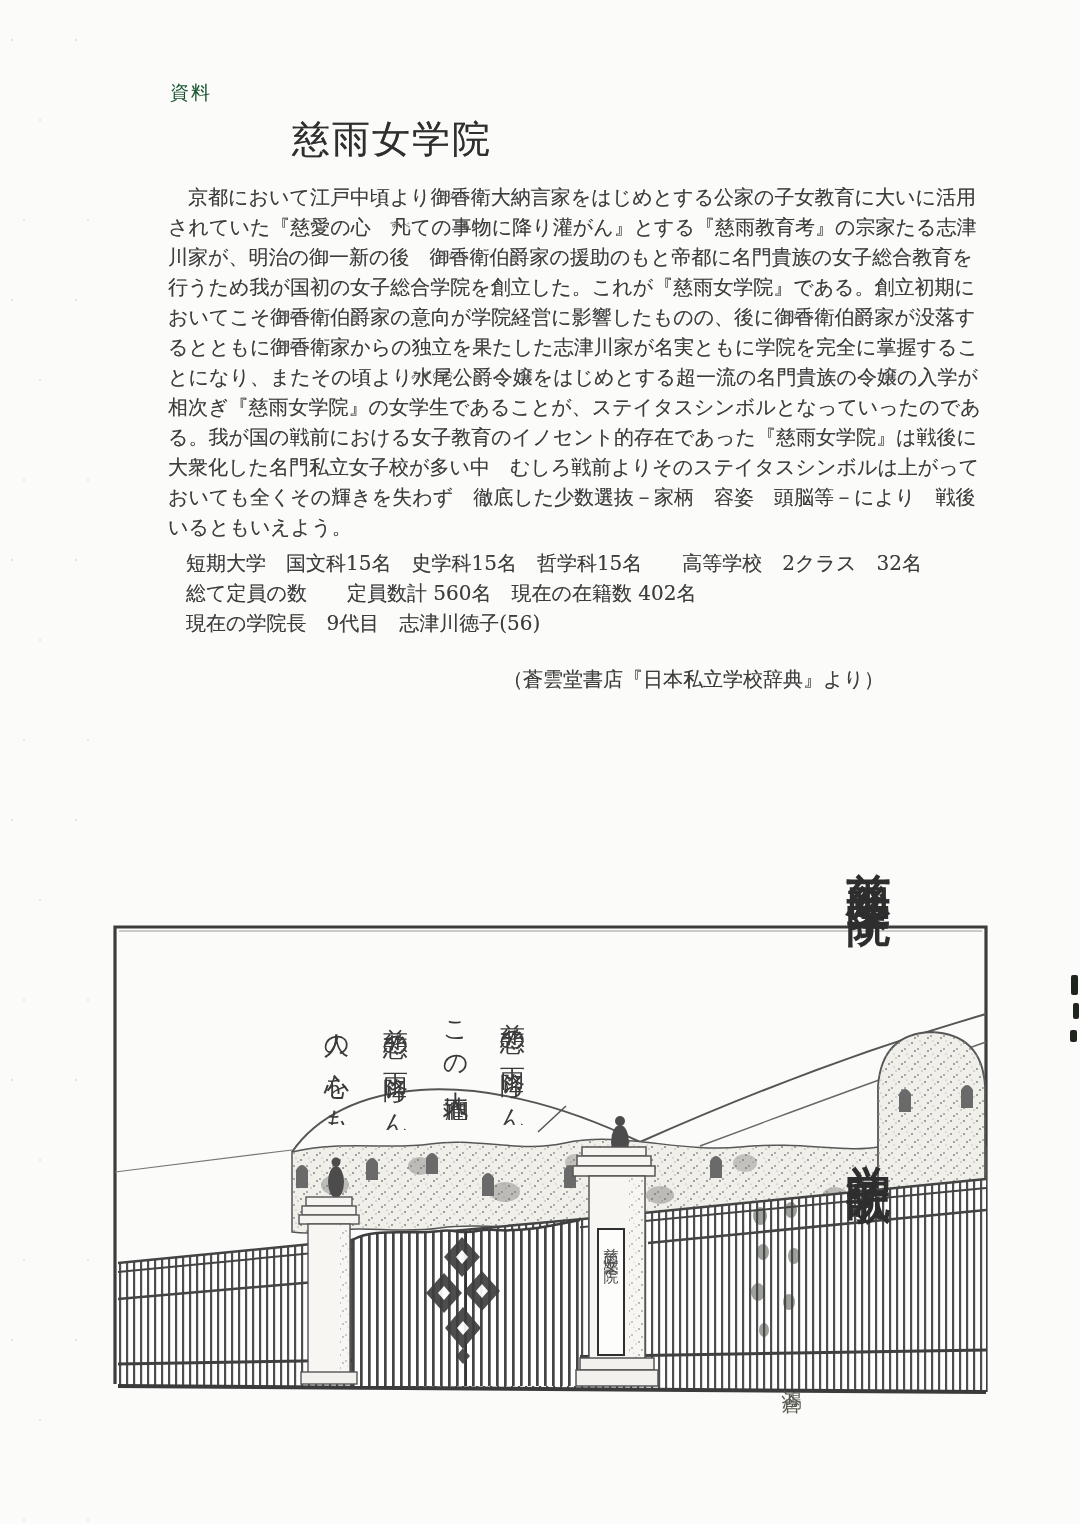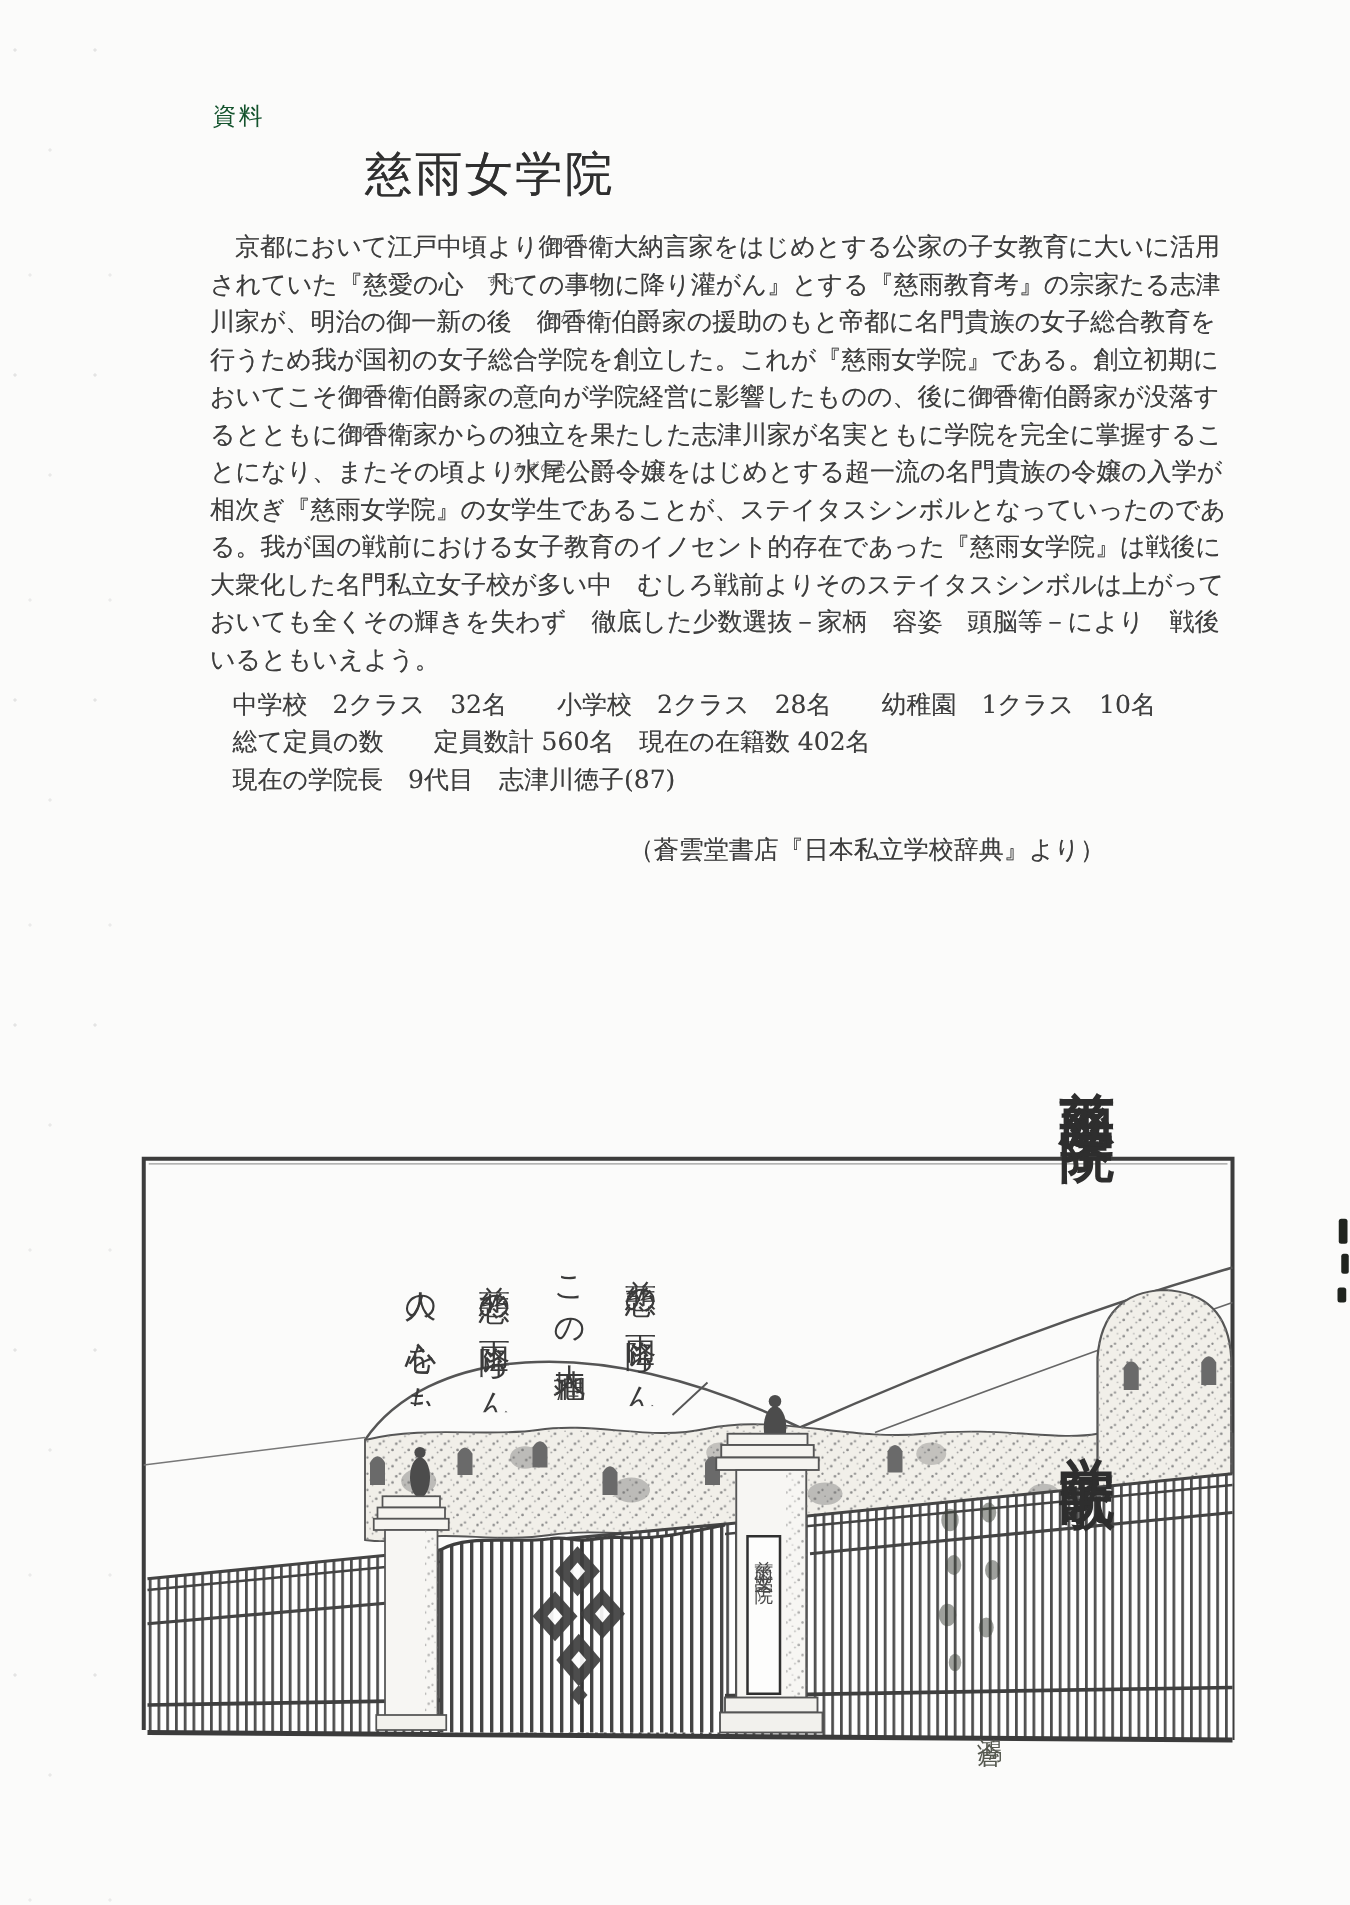--- a/index.html
+++ b/index.html
@@ -61,23 +61,23 @@
       <div class="line">おいてこそ<span class="rb">御香衛<span class="rt">みかもり</span></span>伯爵家の意向が学院経営に影響したものの、後に<span class="rb">御香衛<span class="rt">みかもり</span></span>伯爵家が没落す</div>
       <div class="line">るとともに<span class="rb">御香衛<span class="rt">みかもり</span></span>家からの独立を果たした志津川家が名実ともに学院を完全に掌握するこ</div>
       <div class="line">とになり、またその頃より<span class="rb">水尾<span class="rt">みずのお</span></span>公爵令嬢をはじめとする超一流の名門貴族の令嬢の入学が</div>
       <div class="line">相次ぎ『慈雨女学院』の女学生であることが、ステイタスシンボルとなっていったのであ</div>
       <div class="line">る。我が国の戦前における女子教育のイノセント的存在であった『慈雨女学院』は戦後に</div>
       <div class="line">大衆化した名門私立女子校が多い中　むしろ戦前よりそのステイタスシンボルは上がって</div>
       <div class="line">おいても全くその輝きを失わず　徹底した少数選抜－家柄　容姿　頭脳等－により　戦後</div>
       <div class="line">いるともいえよう。</div>
     </div>
   <div class="stats" id="statsLines">
-      <div class="line">中学校　2クラス　32名　　小学校　2クラス　28名　　幼稚園　1クラス　10名</div>
+      <div class="line">短期大学　国文科15名　史学科15名　哲学科15名　　高等学校　2クラス　32名</div>
       <div class="line">総て定員の数　　定員数計 560名　現在の在籍数 402名</div>
-      <div class="line">現在の学院長　9代目　志津川徳子(87)</div>
+      <div class="line">現在の学院長　9代目　志津川徳子(56)</div>
     </div>
   <div class="citation">（蒼雲堂書店『日本私立学校辞典』より）</div>
 
   <svg class="drawing-svg" viewBox="0 0 1080 1524">
     <defs>
       <pattern id="st" patternUnits="userSpaceOnUse" width="13" height="13">
         <circle cx="2" cy="3" r="1.1" fill="#8b8b8b"></circle>
         <circle cx="8" cy="9" r="0.9" fill="#8b8b8b"></circle>
         <circle cx="12" cy="5" r="0.7" fill="#9a9a9a"></circle>
         <circle cx="5" cy="11" r="1.0" fill="#868686"></circle>

